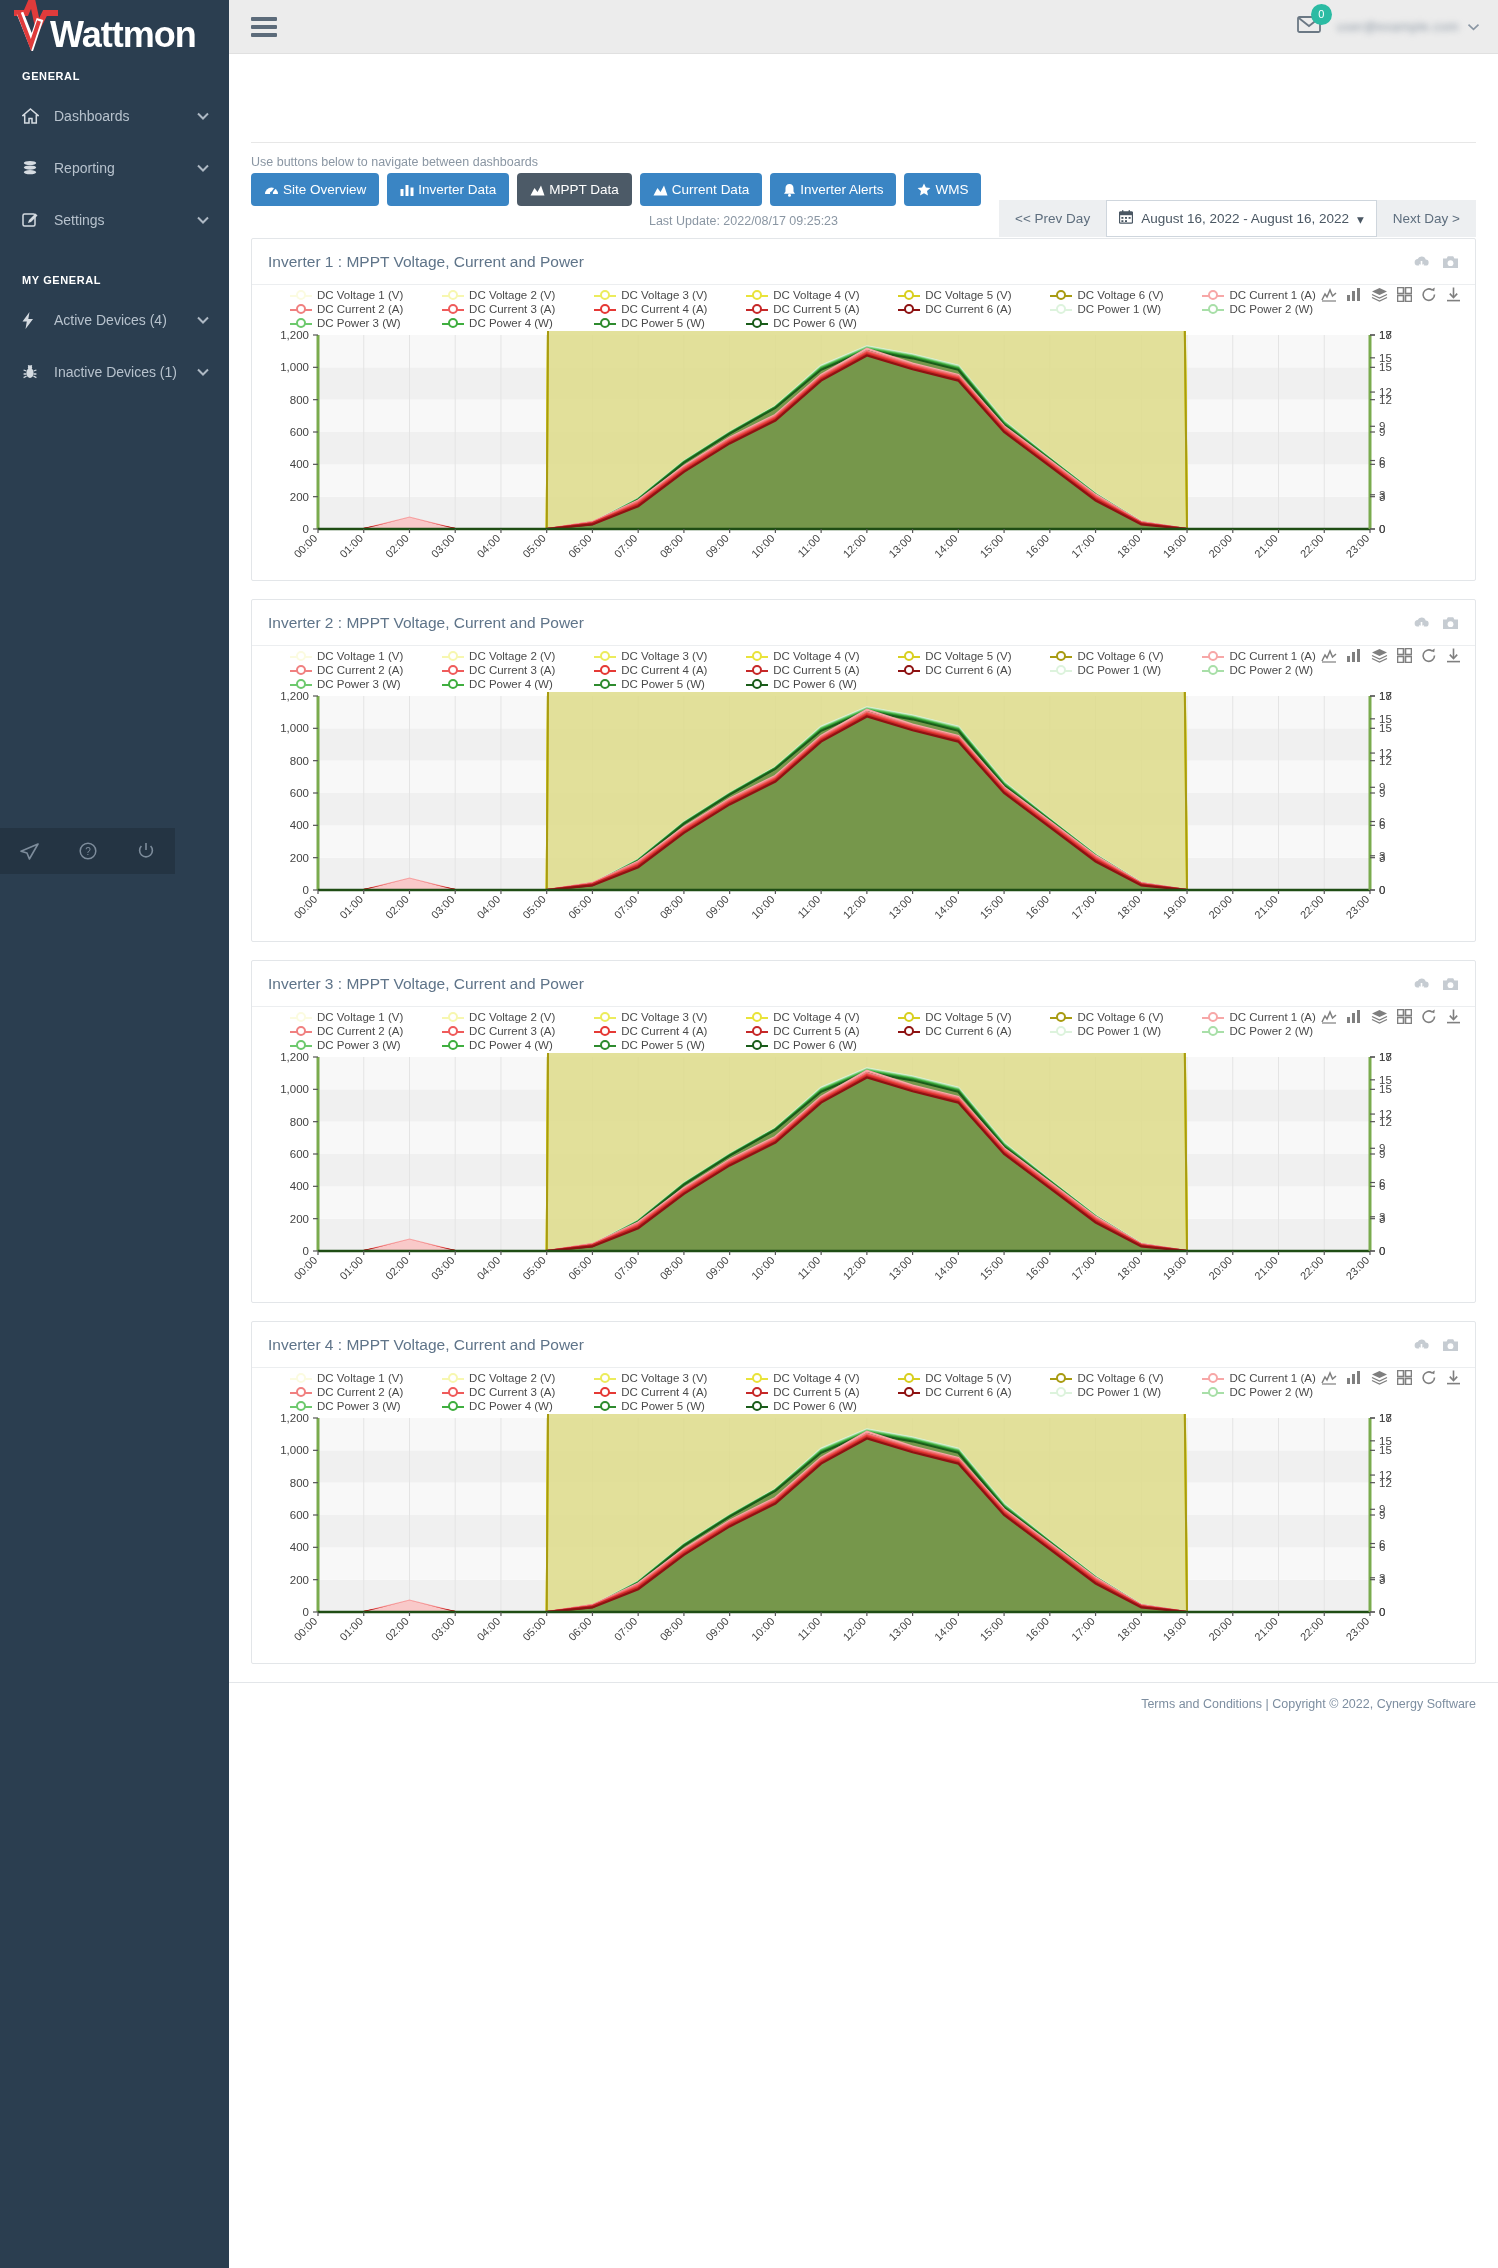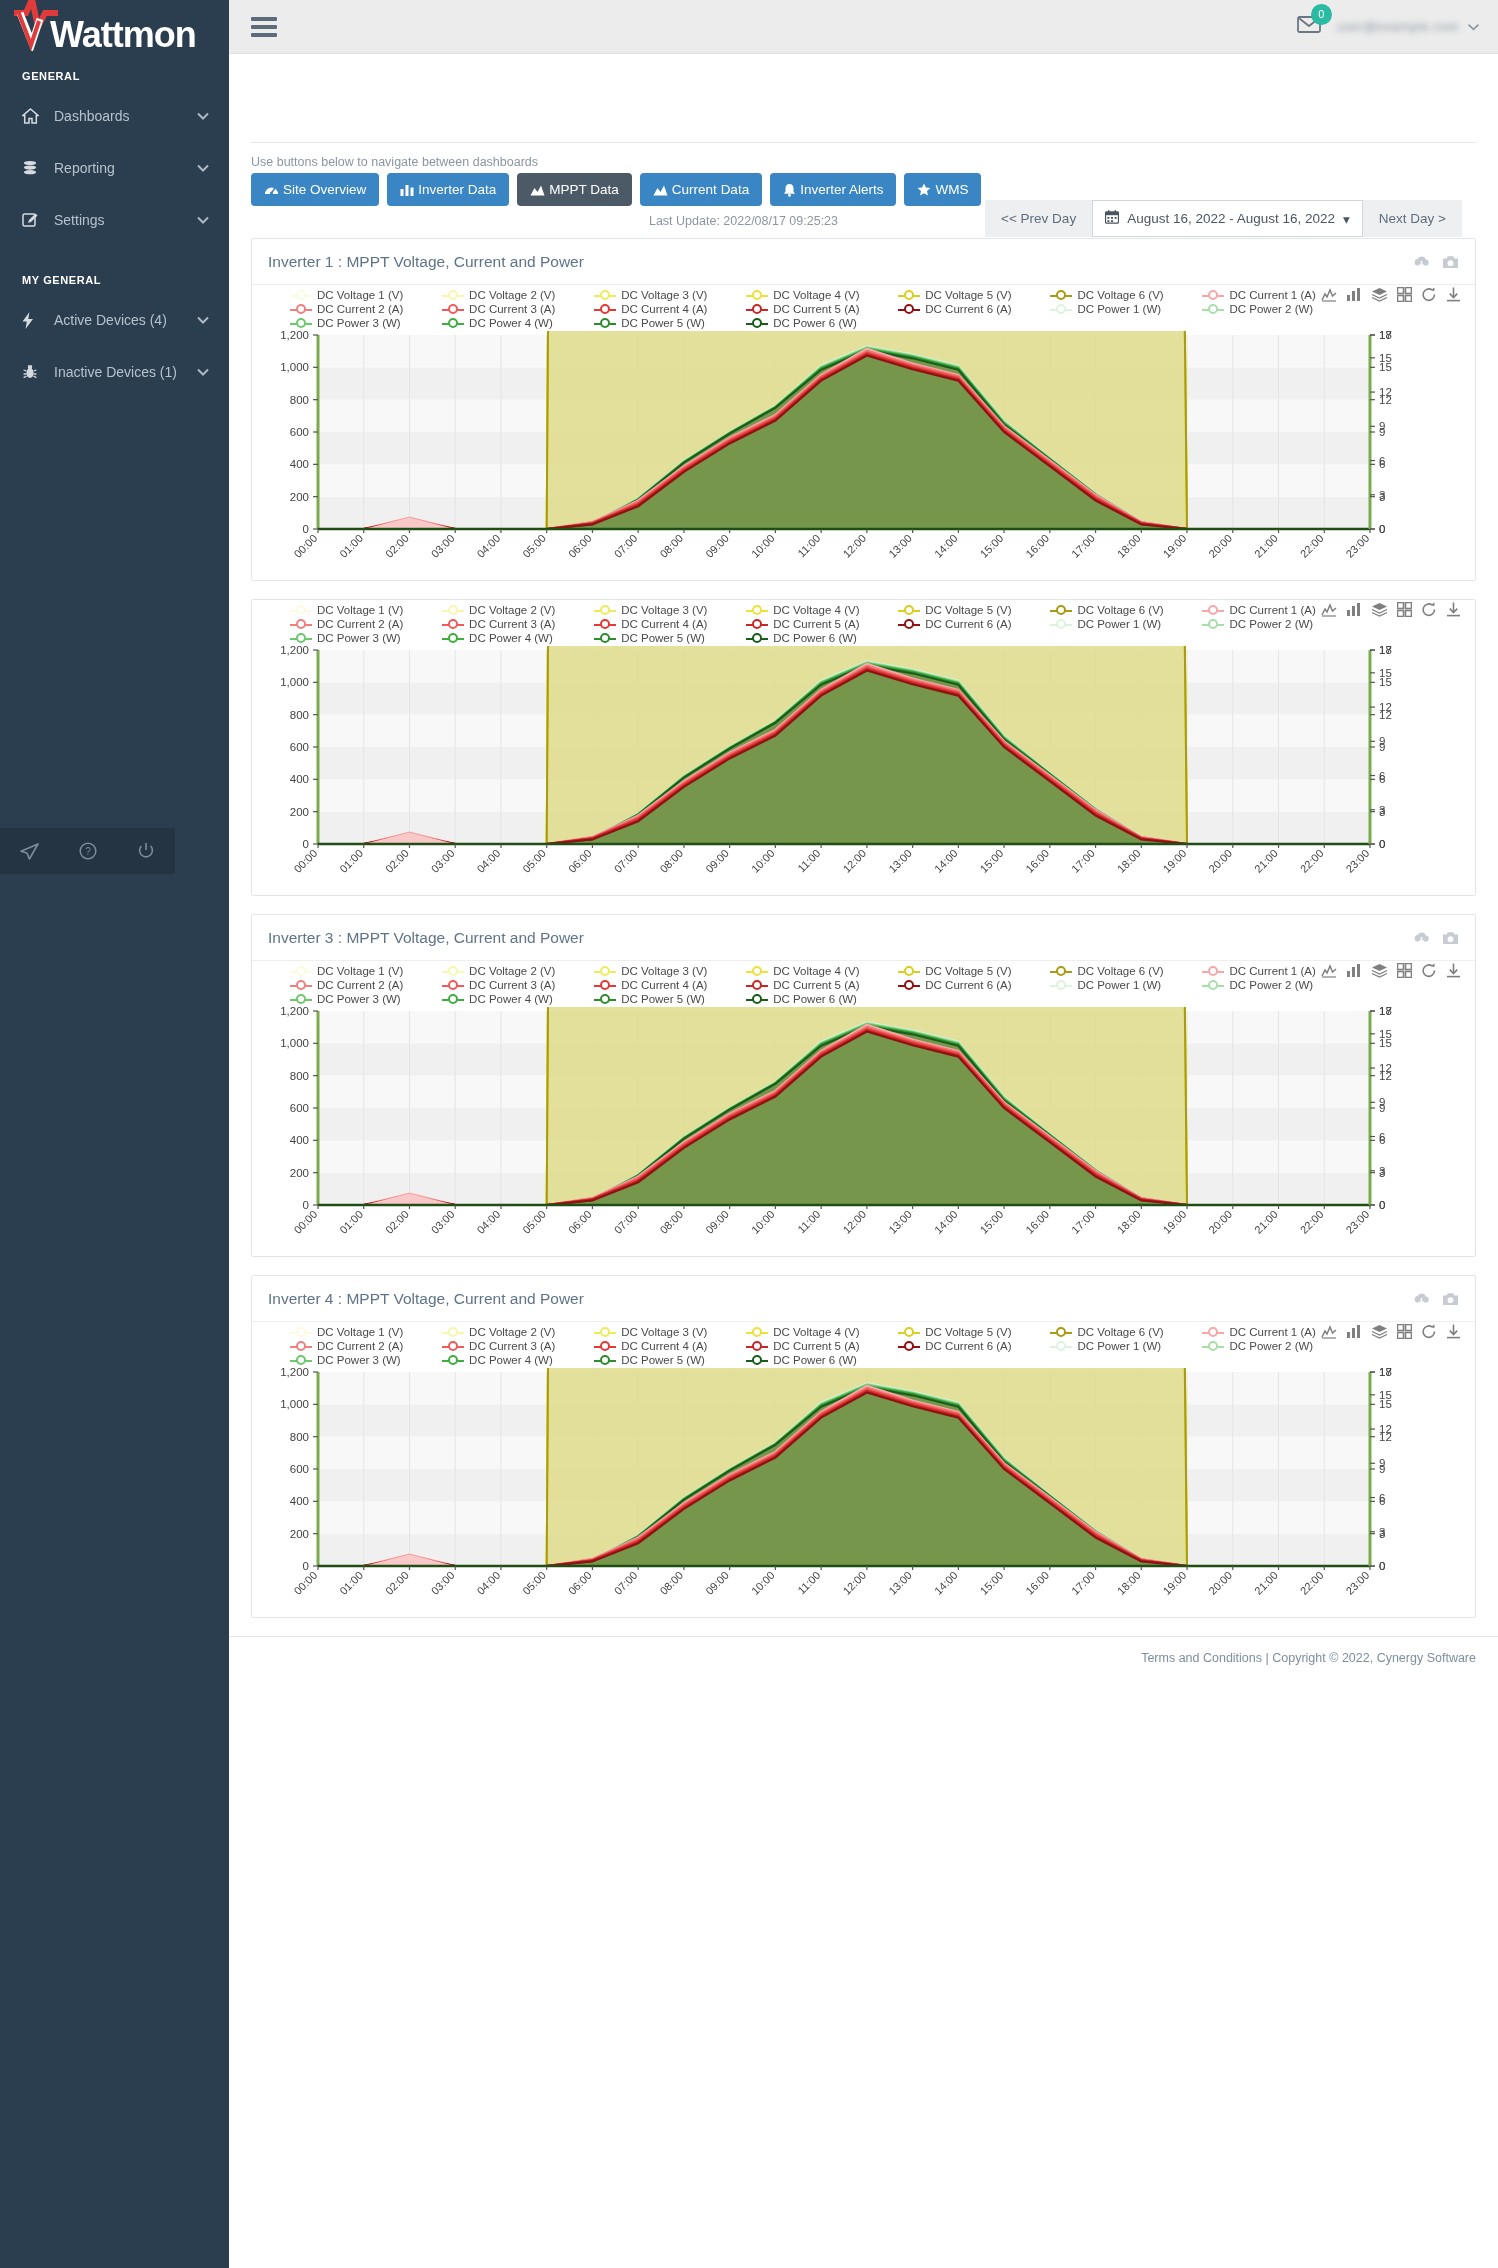--- a/index.html
+++ b/index.html
@@ -104,21 +104,21 @@
   }
   .btn.active { background:#4c5a67; }
   .btn .bico { font-size:13px; line-height:1; display:inline-flex; }
 
   .lastupdate {
     text-align:center; font-size:12.5px; color:#8a96a3;
     margin-top:8px; padding-right:240px;
   }
 
   .datectl {
-    position:absolute; right:36px; top:58px;
+    position:absolute; right:22px; top:58px;
     display:flex; align-items:stretch;
   }
   .dbtn {
     background:#edeff1; color:#5e6e7e; border:none;
     font-size:13.5px; font-family:"Liberation Sans", sans-serif;
     padding:9px 16px; cursor:pointer; white-space:nowrap;
   }
   .dpick {
     background:#fff; border:1px solid #cfd6dd;
     font-size:13.5px; color:#4a5763;
@@ -754,20 +754,37 @@
                   <text x="1026.5217391304348" y="208" font-size="11" fill="#444" font-family="Liberation Sans, sans-serif" text-anchor="end" transform="rotate(-45 1026.5217391304348 208)">21:00</text>
                   <line x1="1072.2608695652175" y1="198" x2="1072.2608695652175" y2="202" stroke="#555" stroke-width="1.2"></line>
                   <text x="1072.2608695652175" y="208" font-size="11" fill="#444" font-family="Liberation Sans, sans-serif" text-anchor="end" transform="rotate(-45 1072.2608695652175 208)">22:00</text>
                   <line x1="1118" y1="198" x2="1118" y2="202" stroke="#555" stroke-width="1.2"></line>
                   <text x="1118" y="208" font-size="11" fill="#444" font-family="Liberation Sans, sans-serif" text-anchor="end" transform="rotate(-45 1118 208)">23:00</text>
                 </svg>
               </div>
     </div>
           </div>
           <div class="card">
+    <div class="card-head">
+      <div class="card-title">Inverter 2 : MPPT Voltage, Current and Power</div>
+      <div class="card-tools">
+                <span>
+                  <svg width="17" height="14" viewBox="0 0 17 14">
+                    <path d="M4.2 10.6 A3.3 3.3 0 0 1 4.6 4.1 A4.3 4.3 0 0 1 12.7 4.6 A3 3 0 0 1 12.6 10.6 Z" fill="#c6ccd2"></path>
+                    <path d="M8.5 6 L8.5 11.6 M6.3 9.6 L8.5 12.2 L10.7 9.6" stroke="#ffffff" stroke-width="1.6" fill="none"></path>
+                  </svg>
+                </span>
+                <span>
+                  <svg width="17" height="14" viewBox="0 0 17 14">
+                    <path d="M1 3.4 L4.6 3.4 L5.8 1.3 L11.2 1.3 L12.4 3.4 L16 3.4 L16 13 L1 13 Z" fill="#c6ccd2"></path>
+                    <circle cx="8.5" cy="8.2" r="2.9" fill="#ffffff"></circle>
+                  </svg>
+                </span>
+              </div>
+    </div>
     <div class="chart-area">
       <div class="legend">
                 <div class="lg">
       <span class="marker">
         <i style="background:#fbfbe0"></i>
                     <b style="border-color:#fbfbe0"></b>
       </span>
       <span>DC Voltage 1 (V)</span>
     </div>
                 <div class="lg">

